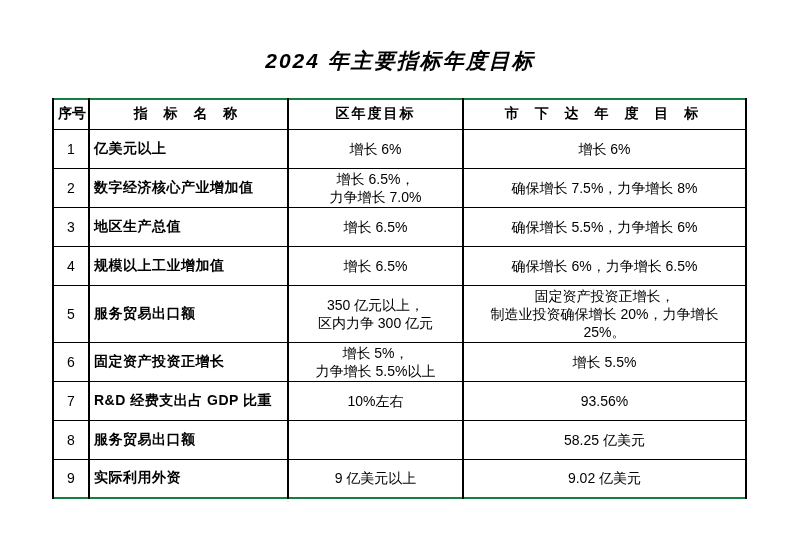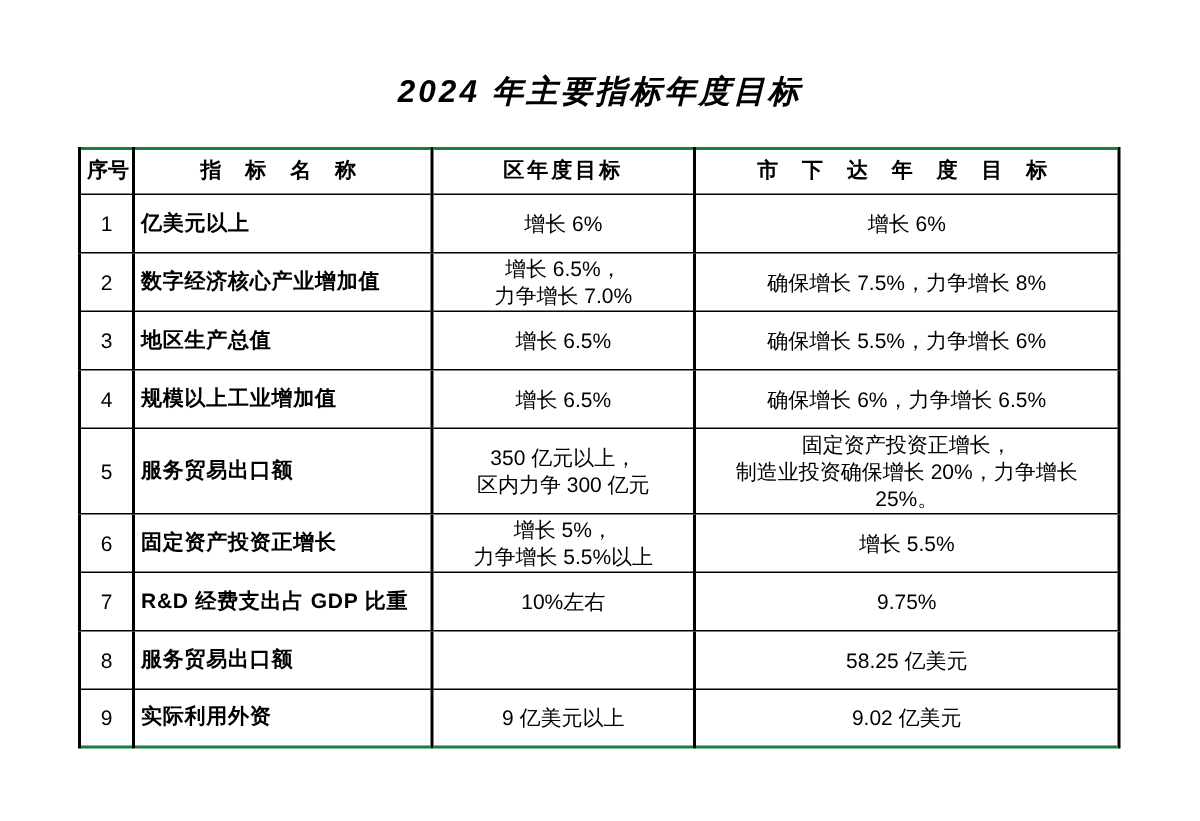--- a/index.html
+++ b/index.html
@@ -155,21 +155,21 @@
         <td class="c-name">固定资产投资正增长</td>
         <td class="c-dist">增长 5%，
 力争增长 5.5%以上</td>
         <td class="c-city">增长 5.5%</td>
       </tr>
 
       <tr class="data-row">
         <td class="c-seq">7</td>
         <td class="c-name">R&amp;D 经费支出占 GDP 比重</td>
         <td class="c-dist">10%左右</td>
-        <td class="c-city">9.75%</td>
+        <td class="c-city">93.56%</td>
       </tr>
 
       <tr class="data-row">
         <td class="c-seq">8</td>
         <td class="c-name">服务贸易出口额</td>
         <td class="c-dist"></td>
         <td class="c-city">58.25 亿美元</td>
       </tr>
 
       <tr class="data-row">

